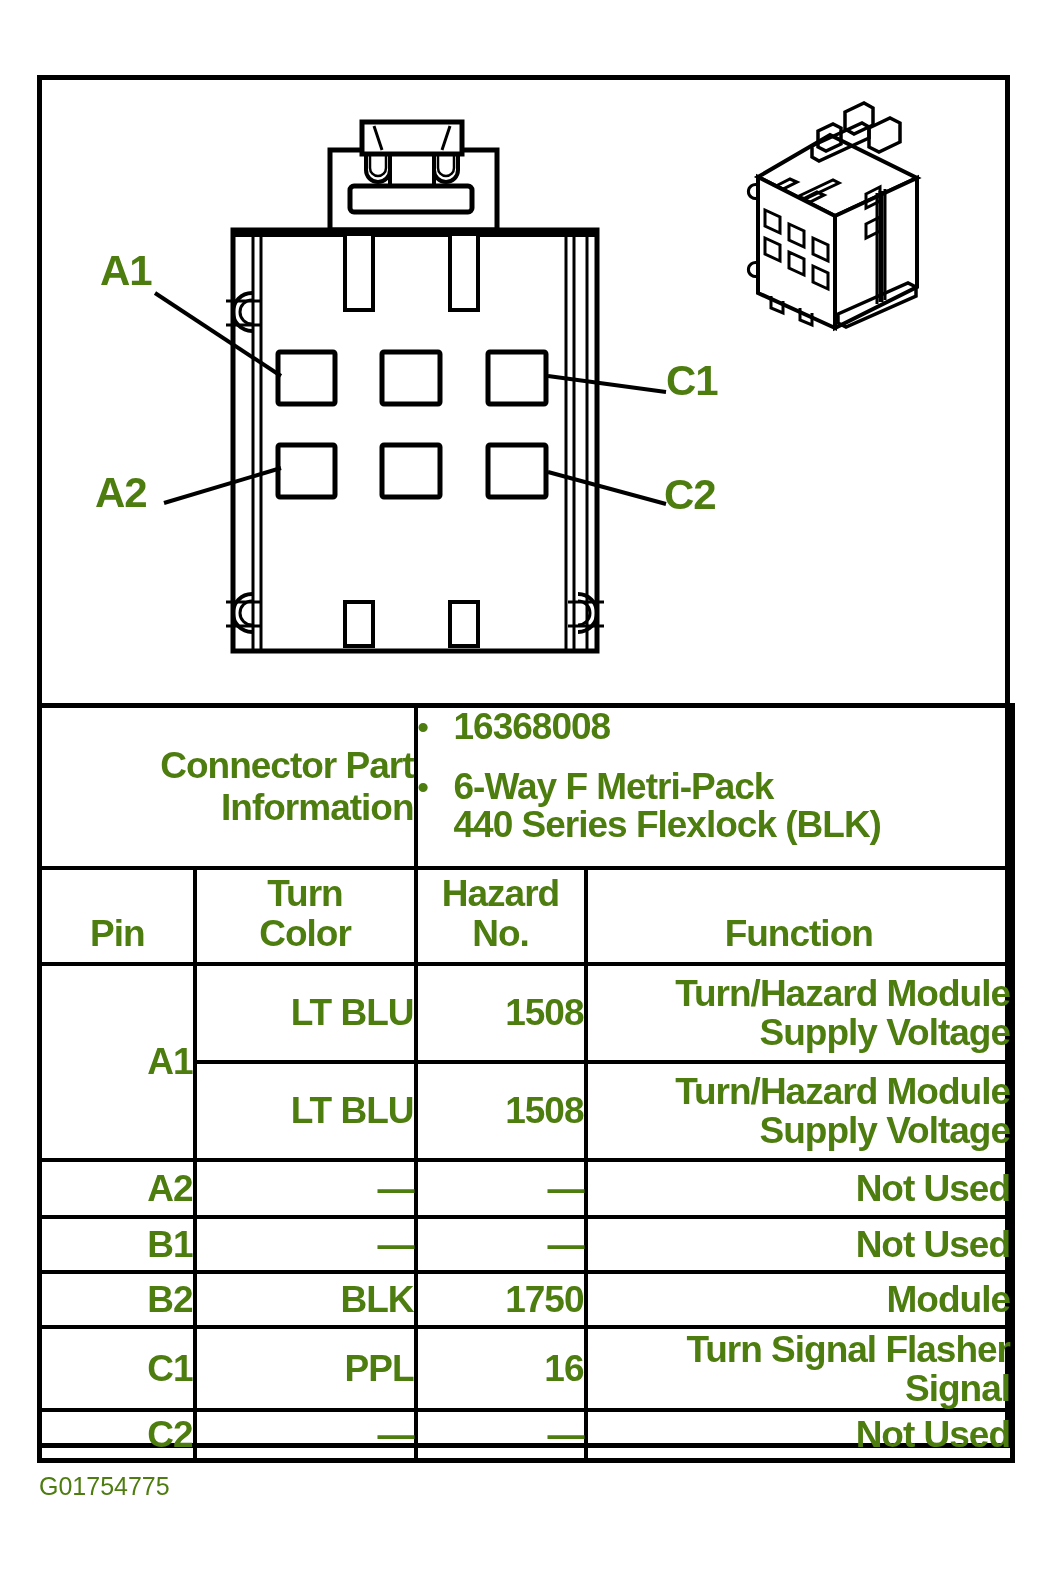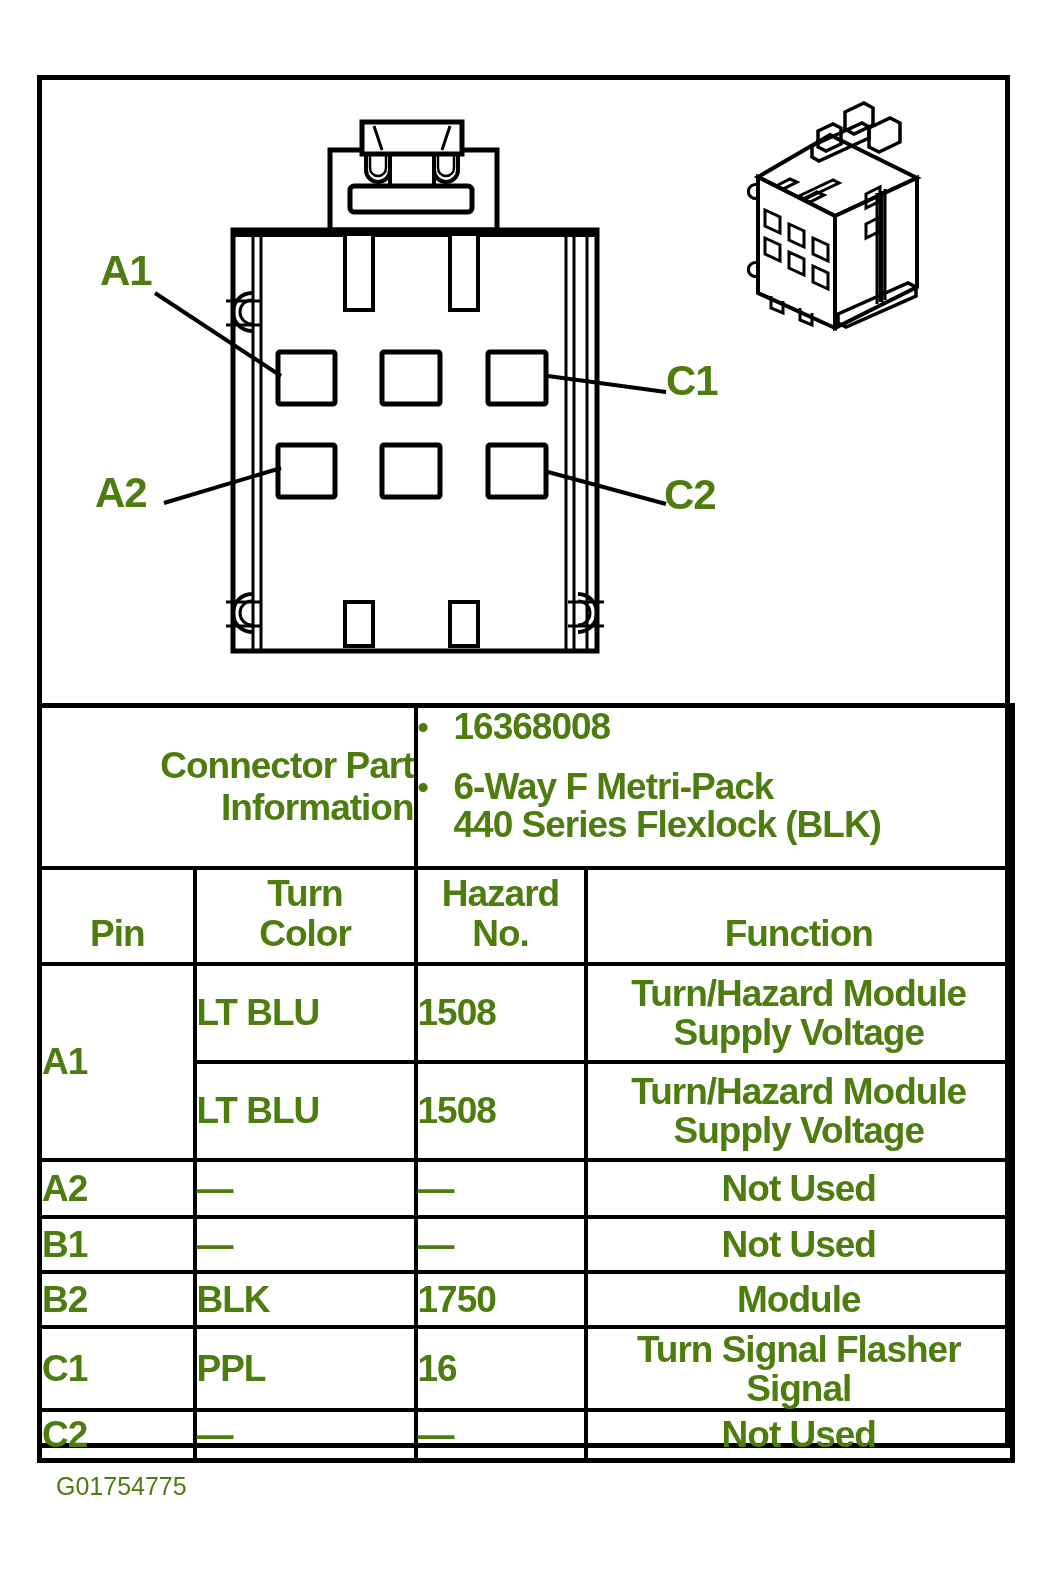--- a/index.html
+++ b/index.html
@@ -26,30 +26,30 @@
   }
   .conn-table{border:5px solid #000;}
   tr.r-info td{height:150px;}
   tr.r-head td{height:96px;vertical-align:bottom;padding-bottom:8px;}
   tr.r-a1a td{height:98px;}
   tr.r-a1b td{height:98px;}
   tr.r-sm td{height:57px;}
   tr.r-sm2 td{height:55px;}
   tr.r-c1 td{height:83px;}
   tr.r-c2 td{height:50px;}
-  .c-center{text-align:left;}
+  .c-center{text-align:right;}
   .cell-info-title{text-align:right;font-size:34px;line-height:42px;vertical-align:middle;}
   .cell-bullets{vertical-align:top;padding:12px 0 0 60px;font-size:36px;line-height:38px;}
   .bullet-item{display:flex;align-items:flex-start;margin-bottom:22px;}
   .bullet-dot{width:36px;flex:0 0 36px;font-size:32px;line-height:38px;}
   .head-lines{text-align:center;font-size:35px;line-height:40px;}
-  .cell-fn{text-align:center;padding-left:14px;font-size:35px;line-height:39px;margin-left:42px;}
+  .cell-fn{text-align:right;padding-left:14px;font-size:35px;line-height:39px;margin-left:42px;}
   .fn-wrap{display:inline-block;max-width:372px;}
   .figure-id{
-    position:absolute;left:56px;top:1472px;font-size:25px;font-weight:400;letter-spacing:0;
+    position:absolute;left:39px;top:1472px;font-size:25px;font-weight:400;letter-spacing:0;
   }
 </style>
 </head>
 <body>
 
 <div class="page">
 
   <div class="outer-box"></div>
 
   <svg class="diagram-svg" width="1049" height="705" viewBox="0 0 1049 705">

